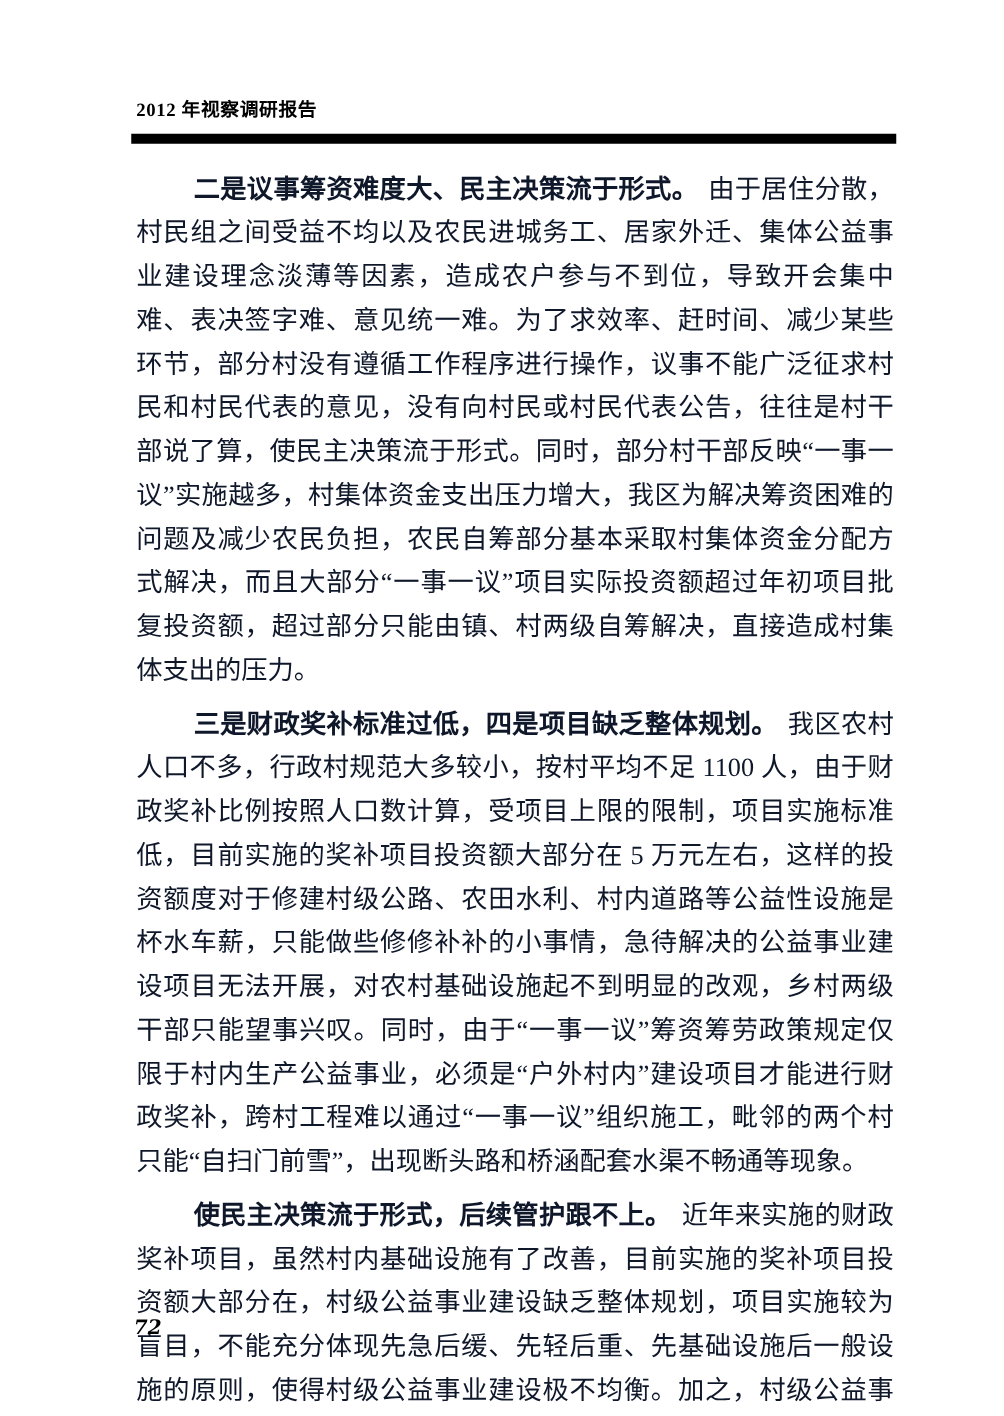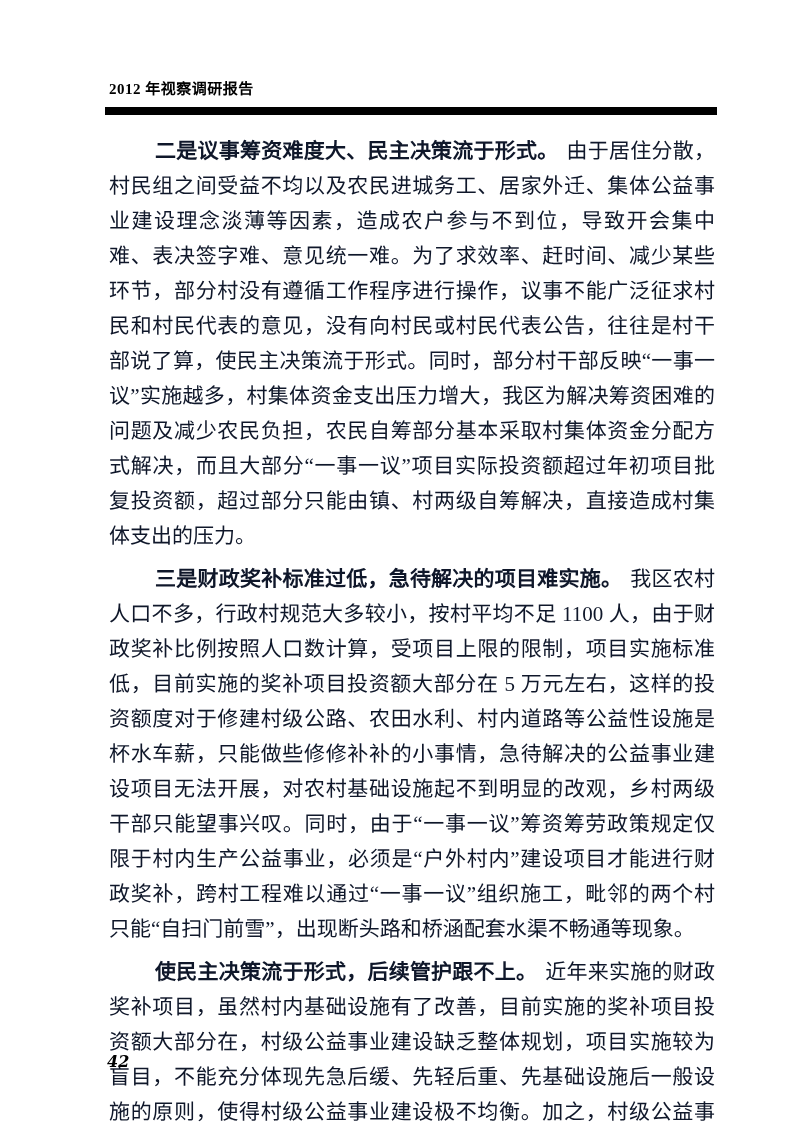--- a/index.html
+++ b/index.html
@@ -65,19 +65,19 @@
 
 <div class="page">
 
   <div class="header">
     <div class="header-title">2012 年视察调研报告</div>
     <div class="header-rule"></div>
   </div>
 
   <div class="content">
     <p><span class="lead">二是议事筹资难度大、民主决策流于形式。</span><span>由于居住分散，村民组之间受益不均以及农民进城务工、居家外迁、集体公益事业建设理念淡薄等因素，造成农户参与不到位，导致开会集中难、表决签字难、意见统一难。为了求效率、赶时间、减少某些环节，部分村没有遵循工作程序进行操作，议事不能广泛征求村民和村民代表的意见，没有向村民或村民代表公告，往往是村干部说了算，使民主决策流于形式。同时，部分村干部反映“一事一议”实施越多，村集体资金支出压力增大，我区为解决筹资困难的问题及减少农民负担，农民自筹部分基本采取村集体资金分配方式解决，而且大部分“一事一议”项目实际投资额超过年初项目批复投资额，超过部分只能由镇、村两级自筹解决，直接造成村集体支出的压力。</span></p>
-    <p><span class="lead">三是财政奖补标准过低，急待解决的项目难实施。</span><span>我区农村人口不多，行政村规范大多较小，按村平均不足 1100 人，由于财政奖补比例按照人口数计算，受项目上限的限制，项目实施标准低，目前实施的奖补项目投资额大部分在 5 万元左右，这样的投资额度对于修建村级公路、农田水利、村内道路等公益性设施是杯水车薪，只能做些修修补补的小事情，急待解决的公益事业建设项目无法开展，对农村基础设施起不到明显的改观，乡村两级干部只能望事兴叹。同时，由于“一事一议”筹资筹劳政策规定仅限于村内生产公益事业，必须是“户外村内”建设项目才能进行财政奖补，跨村工程难以通过“一事一议”组织施工，毗邻的两个村只能“自扫门前雪”，出现断头路和桥涵配套水渠不畅通等现象。</span></p>
+    <p><span class="lead">三是财政奖补标准过低，四是项目缺乏整体规划。</span><span>我区农村人口不多，行政村规范大多较小，按村平均不足 1100 人，由于财政奖补比例按照人口数计算，受项目上限的限制，项目实施标准低，目前实施的奖补项目投资额大部分在 5 万元左右，这样的投资额度对于修建村级公路、农田水利、村内道路等公益性设施是杯水车薪，只能做些修修补补的小事情，急待解决的公益事业建设项目无法开展，对农村基础设施起不到明显的改观，乡村两级干部只能望事兴叹。同时，由于“一事一议”筹资筹劳政策规定仅限于村内生产公益事业，必须是“户外村内”建设项目才能进行财政奖补，跨村工程难以通过“一事一议”组织施工，毗邻的两个村只能“自扫门前雪”，出现断头路和桥涵配套水渠不畅通等现象。</span></p>
     <p><span class="lead">使民主决策流于形式，后续管护跟不上。</span><span>近年来实施的财政奖补项目，虽然村内基础设施有了改善，目前实施的奖补项目投资额大部分在，村级公益事业建设缺乏整体规划，项目实施较为盲目，不能充分体现先急后缓、先轻后重、先基础设施后一般设施的原则，使得村级公益事业建设极不均衡。加之，村级公益事业普遍存在“有人建、无人管”的问题，导致有的建设工程达不到预期使用年限就损毁。如村内道路、</span></p>
   </div>
 
-  <div class="page-number">42</div>
+  <div class="page-number">72</div>
 
 </div>
 
 </body></html>

